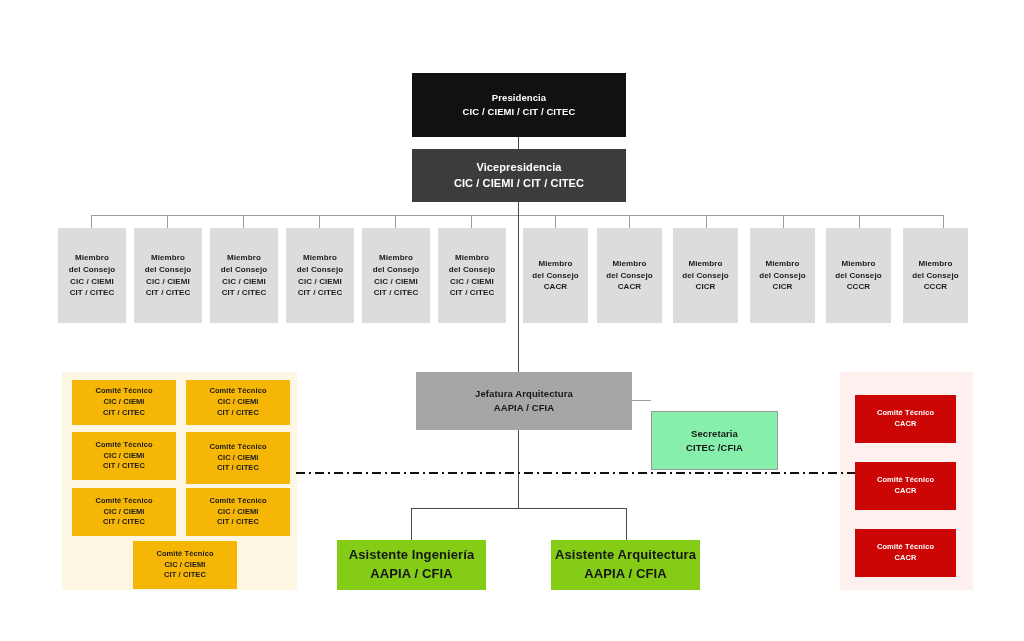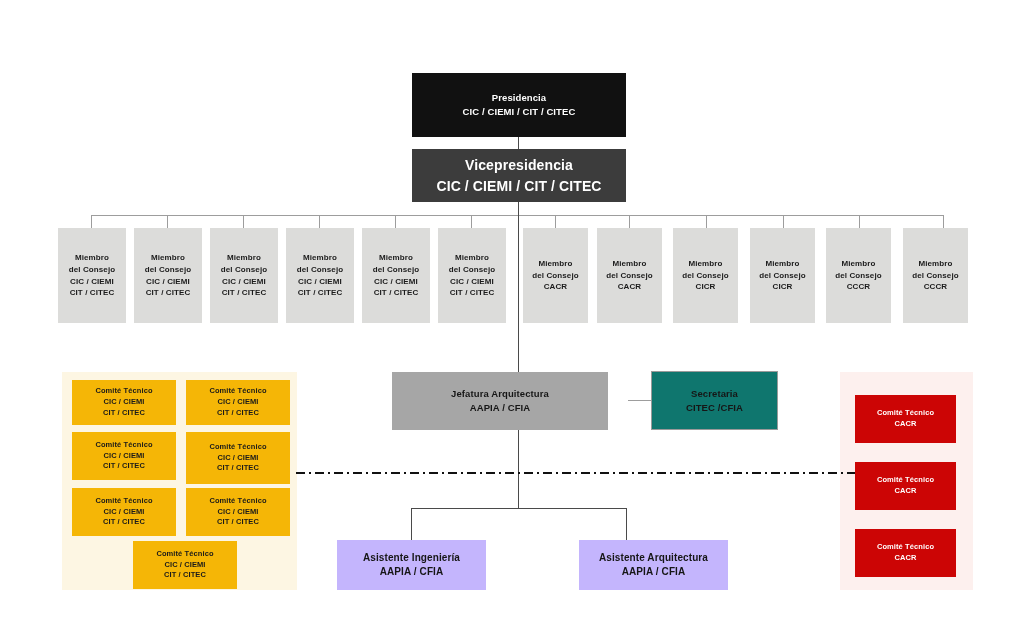--- a/index.html
+++ b/index.html
@@ -20,31 +20,31 @@
     justify-content:center;
     text-align:center;
     font-weight:bold;
     line-height:1.45;
     letter-spacing:.1px;
   }
   .box .l{display:block;white-space:nowrap;}
 
   
   .exec-pres{background:#111111;color:#ffffff;font-size:9.5px;}
-  .exec-vice{background:#3c3c3c;color:#ffffff;font-size:14px;}
+  .exec-vice{background:#3c3c3c;color:#ffffff;font-size:11px;}
 
   
   .member{background:#dcdcda;color:#1b1b1b;font-size:8px;}
 
   
   .jefatura{background:#a6a6a6;color:#161616;font-size:9.5px;}
-  .secretaria{background:#0f766e;color:#161616;font-size:9.5px;border:1px solid #9a9a9a;}
-
-  
-  .asistente{background:#c4b5fd;color:#161616;font-size:10px;}
+  .secretaria{background:#86efac;color:#161616;font-size:9.5px;border:1px solid #9a9a9a;margin-top:40px;}
+
+  
+  .asistente{background:#84cc16;color:#161616;font-size:13px;}
 
   
   .ct-yellow{background:#f5b606;color:#1a1a1a;font-size:7.5px;}
   .ct-red{background:#cc0505;color:#ffffff;font-size:7.5px;}
 
   
   .panel{position:absolute;box-sizing:border-box;}
   .panel-yellow{background:#fdf6e3;}
   .panel-red{background:#fdf0ee;}
 
@@ -174,35 +174,35 @@
     <span class="l">Miembro</span>
     <span class="l">del Consejo</span>
     <span class="l">CCCR</span>
   </div>
   <div class="box member" style="left:903px;top:228px;width:65px;height:95px;">
     <span class="l">Miembro</span>
     <span class="l">del Consejo</span>
     <span class="l">CCCR</span>
   </div>
 
-  <div class="box jefatura" style="left:392px;top:372px;width:216px;height:58px;">
+  <div class="box jefatura" style="left:416px;top:372px;width:216px;height:58px;">
     <span class="l">Jefatura Arquitectura</span>
     <span class="l">AAPIA / CFIA</span>
   </div>
 
   <div class="box secretaria" style="left:651px;top:371px;width:127px;height:59px;">
     <span class="l">Secretaria</span>
     <span class="l">CITEC /CFIA</span>
   </div>
 
   <div class="box asistente" style="left:337px;top:540px;width:149px;height:50px;">
     <span class="l">Asistente Ingeniería</span>
     <span class="l">AAPIA / CFIA</span>
   </div>
-  <div class="box asistente" style="left:551px;top:540px;width:149px;height:50px;margin-left:28px;">
+  <div class="box asistente" style="left:551px;top:540px;width:149px;height:50px;">
     <span class="l">Asistente Arquitectura</span>
     <span class="l">AAPIA / CFIA</span>
   </div>
 
   <div class="box ct-yellow" style="left:72px;top:380px;width:104px;height:45px;">
     <span class="l">Comité Técnico</span>
     <span class="l">CIC / CIEMI</span>
     <span class="l">CIT / CITEC</span>
   </div>
   <div class="box ct-yellow" style="left:186px;top:380px;width:104px;height:45px;">

